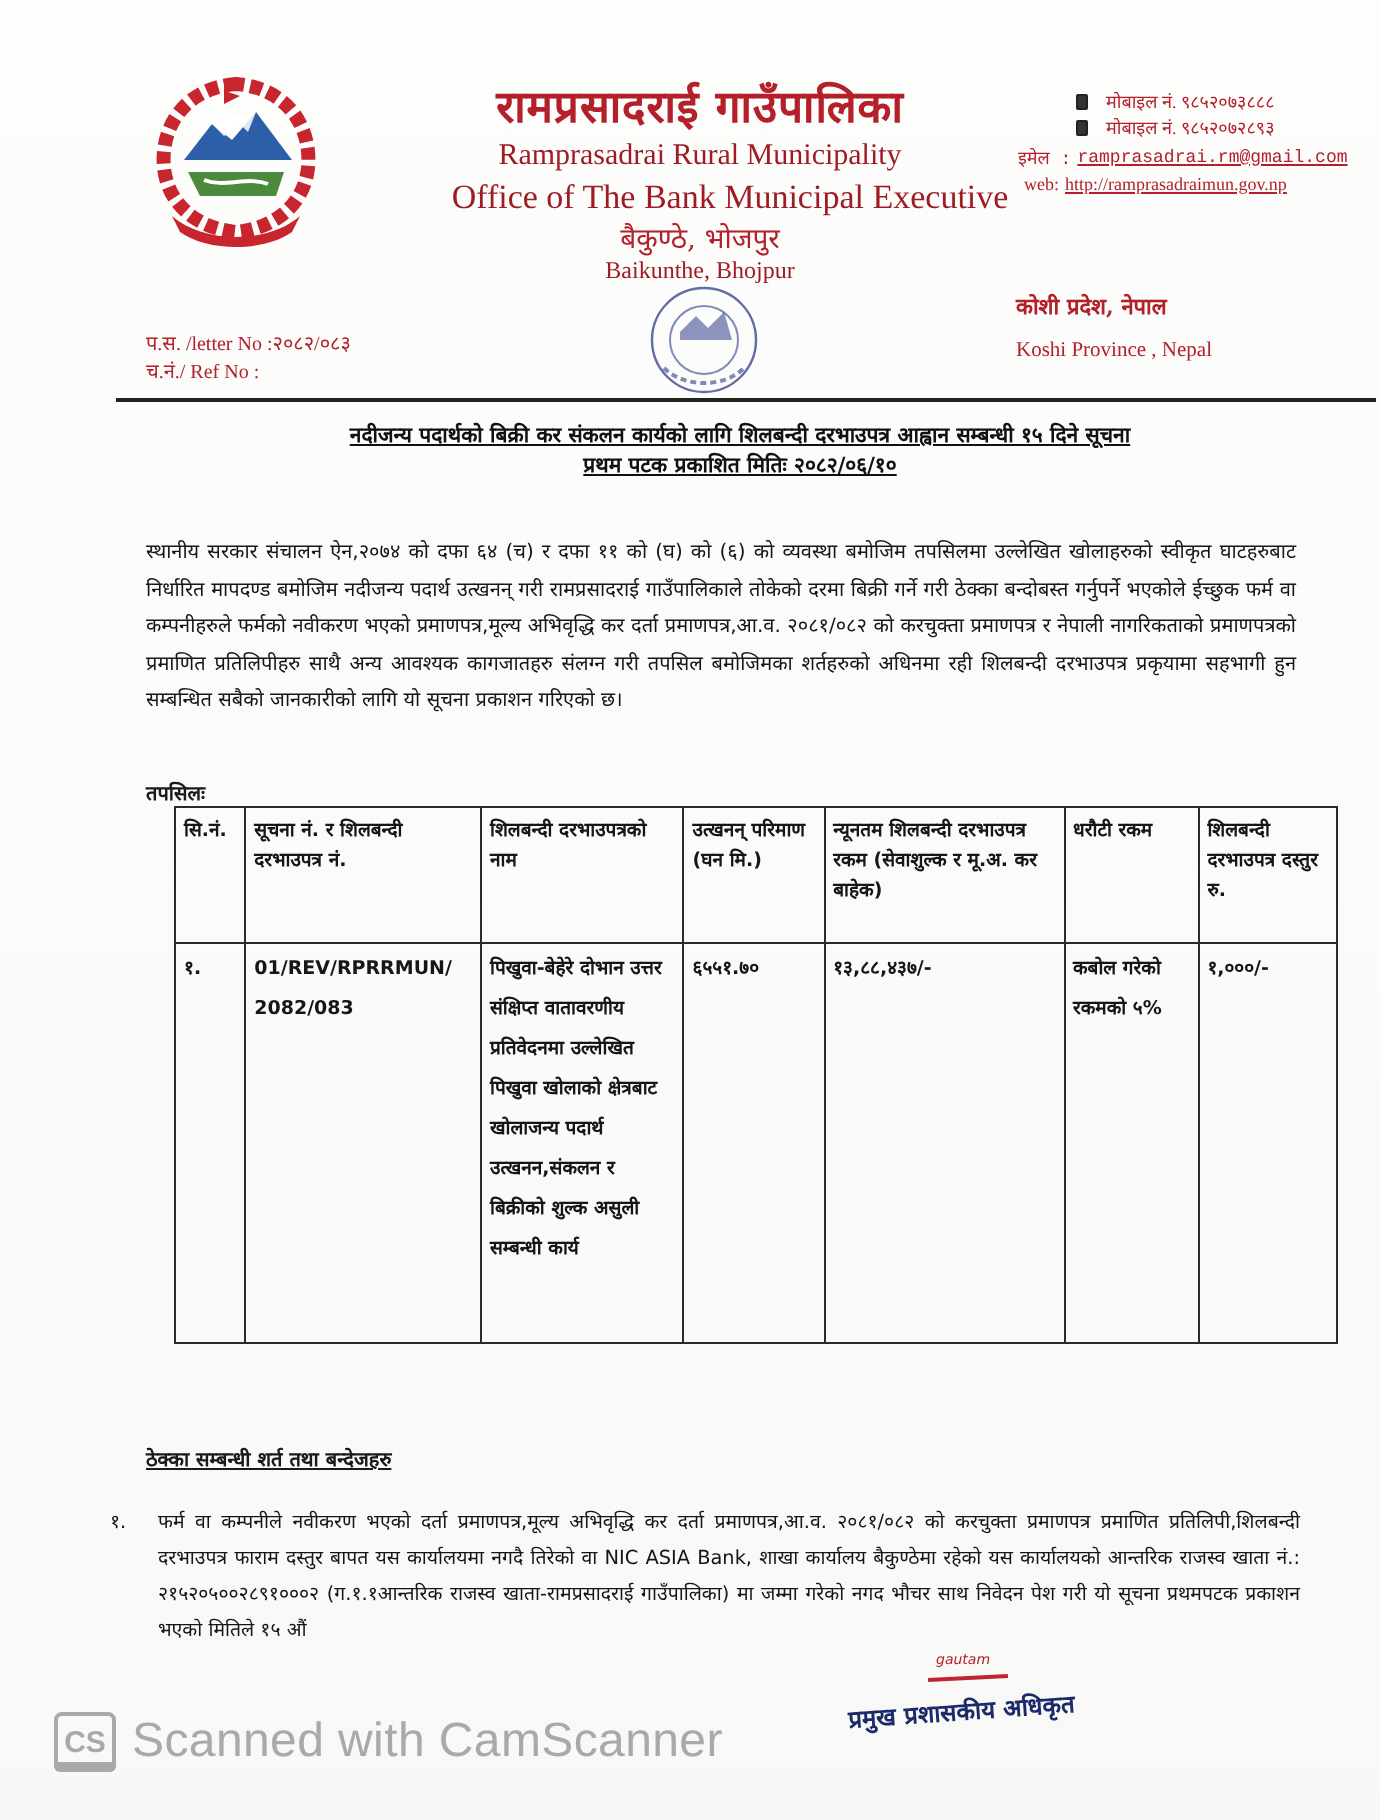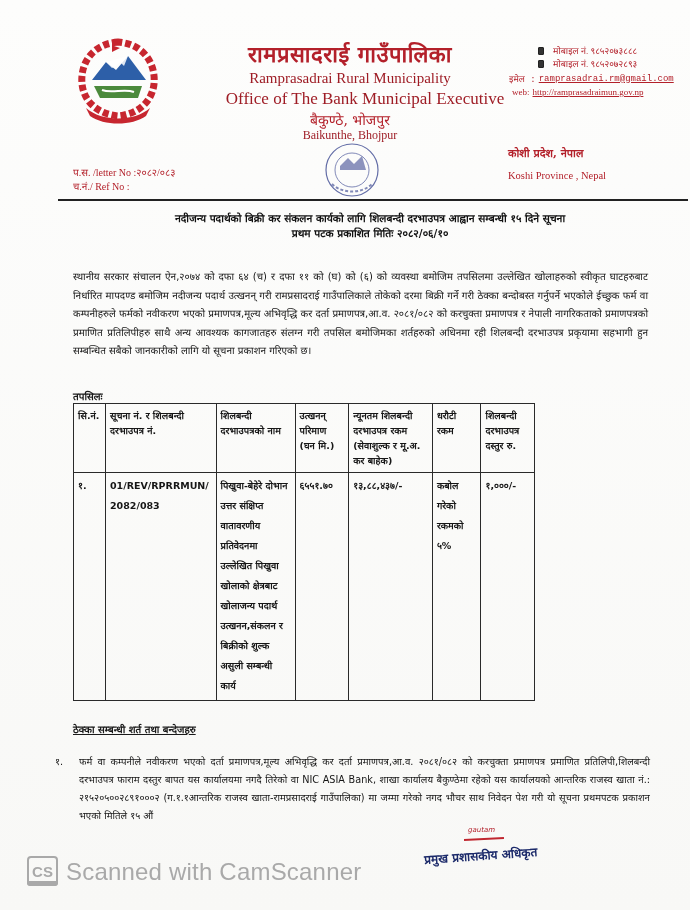--- a/index.html
+++ b/index.html
@@ -31,43 +31,43 @@
   .province { position: absolute; left: 508px; top: 146px; color: #b3202a; }
   .province .np { font-size: 11px; font-weight: bold; line-height: 16px; }
   .province .en { font-size: 10.5px; line-height: 16px; font-family: "Liberation Serif", serif; margin-top: 6px; }
 
   .letterno { position: absolute; left: 73px; top: 166px; font-size: 10px; color: #b3202a; font-family: "Liberation Serif", serif; line-height: 14px; }
 
   .stamp { position: absolute; left: 322px; top: 140px; width: 60px; height: 66px; }
 
   .rule { position: absolute; left: 58px; top: 199px; width: 630px; height: 2px; background: #222; }
 
-  .title { position: absolute; left: 70px; top: 211px; width: 600px; text-align: center; font-weight: bold; font-size: 10.5px; line-height: 15px; color: #111; font-family: "DejaVu Sans", sans-serif; }
+  .title { position: absolute; left: 70px; top: 211px; width: 600px; text-align: center; font-weight: bold; font-size: 10.5px; line-height: 15px; color: #111; font-family: "DejaVu Sans", sans-serif; text-decoration: underline; }
 
   .intro { position: absolute; left: 73px; top: 268px; width: 575px; font-size: 10px; line-height: 18.5px; text-align: justify; font-family: "DejaVu Sans", sans-serif; color: #151515; text-align-last: left; }
 
   .tapsil { position: absolute; left: 73px; top: 389px; font-size: 10px; font-weight: bold; font-family: "DejaVu Sans", sans-serif; }
 
-  table.schedule { position: absolute; left: 73px; top: 403px; width: 462px; border-collapse: collapse; font-family: "DejaVu Sans", sans-serif; font-size: 9.5px; font-weight: bold; color: #161616; }
+  table.schedule { position: absolute; left: 87px; top: 403px; width: 582px; border-collapse: collapse; font-family: "DejaVu Sans", sans-serif; font-size: 9.5px; font-weight: bold; color: #161616; }
   table.schedule th, table.schedule td { border: 1.3px solid #2a2a2a; vertical-align: top; text-align: left; padding: 4px 4px; }
   table.schedule th { height: 68px; line-height: 15px; font-weight: bold; }
   table.schedule td { height: 200px; line-height: 20px; padding-top: 3px; }
   .c1 { width: 34px; } .c2 { width: 114px; } .c3 { width: 98px; } .c4 { width: 68px; } .c5 { width: 116px; } .c6 { width: 65px; } .c7 { width: 67px; }
 
   .terms-head { position: absolute; left: 73px; top: 722px; font-size: 10px; font-weight: bold; text-decoration: underline; font-family: "DejaVu Sans", sans-serif; }
 
   .term { position: absolute; left: 55px; top: 753px; width: 595px; font-family: "DejaVu Sans", sans-serif; font-size: 9.7px; line-height: 18px; display: flex; color: #151515; }
   .term .num { width: 24px; flex: none; }
   .term .txt { text-align: justify; }
 
   .sign-scribble { position: absolute; left: 468px; top: 826px; font-family: "DejaVu Sans", sans-serif; font-size: 7px; color: #b2202b; font-style: italic; }
   .sign-scribble:after { content: ""; position: absolute; left: -4px; top: 12px; width: 40px; height: 2px; background: #c0262f; transform: rotate(-3deg); }
   .sign-title { position: absolute; left: 424px; top: 847px; font-family: "DejaVu Sans", sans-serif; font-size: 12px; font-weight: bold; color: #1c2a6a; transform: rotate(-4deg); }
 
-  .camscanner { position: absolute; left: 27px; top: 856px; display: flex; align-items: flex-end; color: #a9a9a9; font-family: "Liberation Sans", sans-serif; }
+  .camscanner { position: absolute; left: 27px; top: 856px; display: flex; align-items: center; color: #a9a9a9; font-family: "Liberation Sans", sans-serif; }
   .cs-logo { width: 31px; height: 30px; border: 2.5px solid #a9a9a9; border-radius: 4px; display: flex; align-items: center; justify-content: center; font-size: 15px; font-weight: bold; color: #a9a9a9; margin-right: 8px; position: relative; }
   .cs-logo:after { content:""; position:absolute; left:-2px; right:-2px; bottom:-2px; height:5px; background:#a9a9a9; border-radius: 0 0 3px 3px; }
   .cs-text { font-size: 24px; letter-spacing: 0.2px; }
 </style>
 </head>
 <body>
 
 <div class="page">
 
   <div class="emblem">

